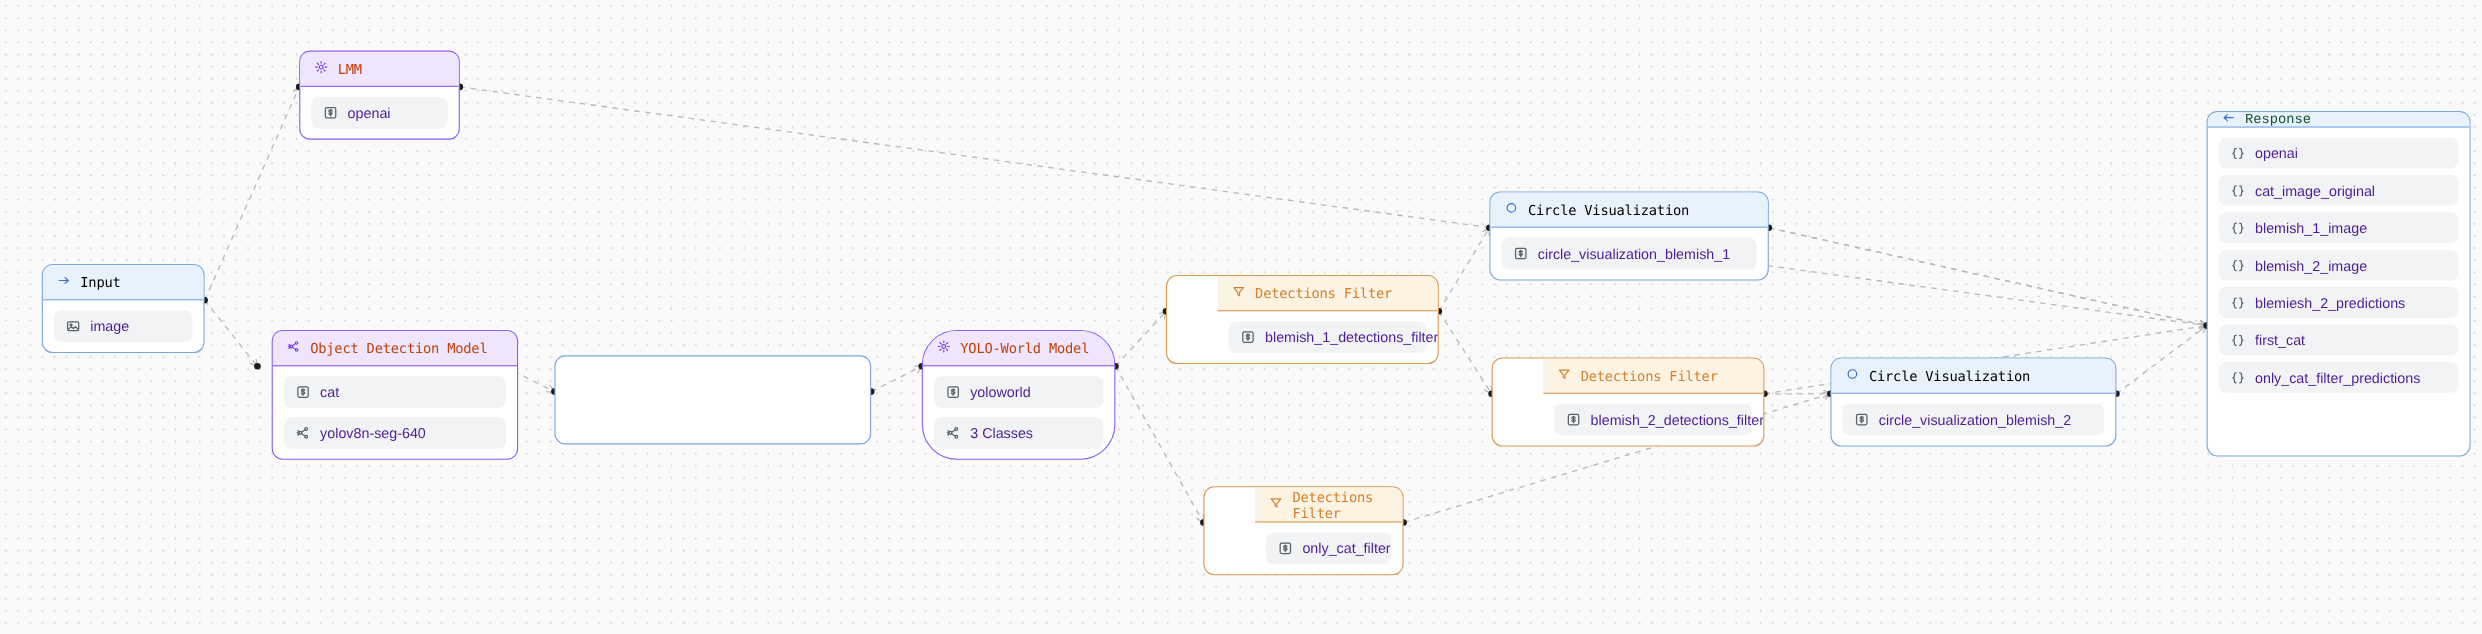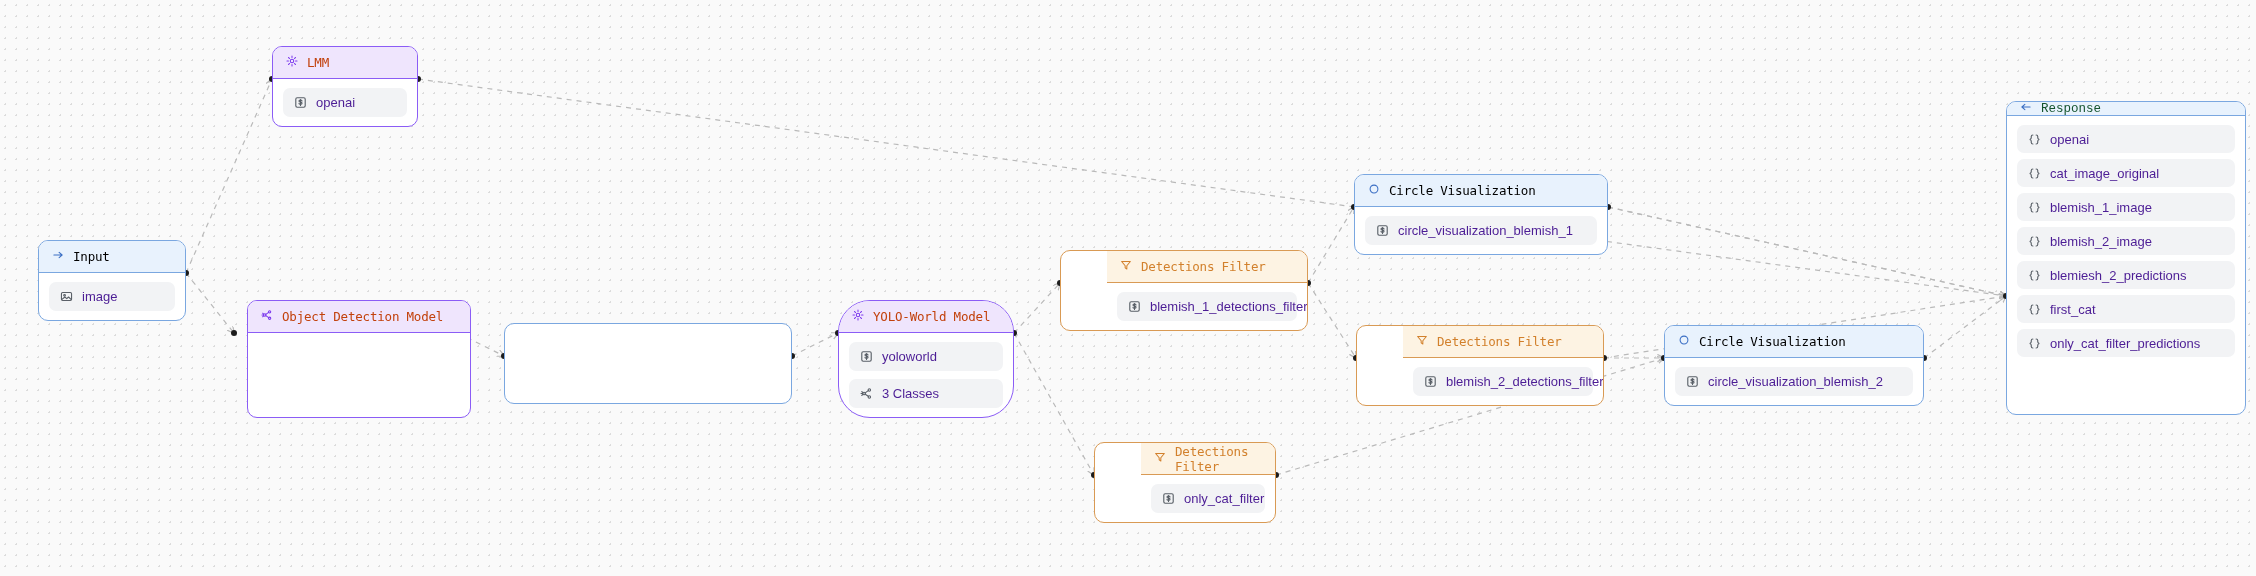--- a/index.html
+++ b/index.html
@@ -141,51 +141,74 @@
       <div class="node t-purple" style="left: 234px; top: 300px; width: 224px; height: 118px; margin-left: 13px;">
         <div class="hdr">
           <span class="gi"><svg class="ic" width="12" height="12" viewBox="0 0 16 16" fill="none" stroke="#7c3aed" stroke-width="1.4" stroke-linecap="round" stroke-linejoin="round">
               <circle cx="11.5" cy="3.7" r="1.5"></circle>
               <circle cx="11.5" cy="12.3" r="1.5"></circle>
               <circle cx="5" cy="8" r="1.6"></circle>
               <path d="M6.4 7.2 10.2 4.5M6.4 8.9l3.8 2.6M3.4 8H1.3M2.2 5.6l1.3 1.2M2.2 10.4l1.3-1.2"></path>
             </svg></span>
           <span>Object Detection Model</span>
         </div>
-      </div>
-      <div class="node t-blue" style="left: 504px; top: 323px; width: 288px; height: 81px;">
-      </div>
-      <div class="node t-purple" style="left: 838px; top: 300px; width: 176px; height: 118px; border-radius: 32px;">
-        <div class="hdr">
-          <span class="gi"><svg class="ic" width="12" height="12" viewBox="0 0 16 16" fill="none" stroke="#7c3aed" stroke-width="1.4" stroke-linecap="round" stroke-linejoin="round">
-              <circle cx="8" cy="8" r="2.3"></circle>
-              <path d="M8 1.3v2M8 12.7v2M1.3 8h2M12.7 8h2M3.3 3.3l1.4 1.4M11.3 11.3l1.4 1.4M12.7 3.3l-1.4 1.4M4.7 11.3l-1.4 1.4"></path>
-            </svg></span>
-          <span>YOLO-World Model</span>
-        </div>
-        <div class="body">
-          <div class="chip">
-            <span class="gi">
-              <svg class="ic" width="13" height="13" viewBox="0 0 16 16" fill="none" stroke="#5a6068" stroke-width="1.4" stroke-linecap="round" stroke-linejoin="round">
-                <rect x="2.2" y="2.2" width="11.6" height="11.6" rx="1.7"></rect>
-                <path d="M8 4.4v7.2"></path>
-                <path d="M9.9 6.1c0-.8-.8-1.2-1.9-1.2s-1.9.5-1.9 1.3.8 1.1 1.9 1.3 1.9.5 1.9 1.3-.8 1.3-1.9 1.3-1.9-.4-1.9-1.2"></path>
-              </svg>
-            </span>
-            <span>yoloworld</span>
+        <div class="body">
+          <div class="chip">
+            <span class="gi">
+              <svg class="ic" width="13" height="13" viewBox="0 0 16 16" fill="none" stroke="#5a6068" stroke-width="1.4" stroke-linecap="round" stroke-linejoin="round">
+                <rect x="2.2" y="2.2" width="11.6" height="11.6" rx="1.7"></rect>
+                <path d="M8 4.4v7.2"></path>
+                <path d="M9.9 6.1c0-.8-.8-1.2-1.9-1.2s-1.9.5-1.9 1.3.8 1.1 1.9 1.3 1.9.5 1.9 1.3-.8 1.3-1.9 1.3-1.9-.4-1.9-1.2"></path>
+              </svg>
+            </span>
+            <span>cat</span>
           </div>
           <div class="chip">
             <span class="gi">
               <svg class="ic" width="13" height="13" viewBox="0 0 16 16" fill="none" stroke="#5a6068" stroke-width="1.4" stroke-linecap="round" stroke-linejoin="round">
                 <circle cx="11.5" cy="3.7" r="1.5"></circle>
                 <circle cx="11.5" cy="12.3" r="1.5"></circle>
                 <circle cx="5" cy="8" r="1.6"></circle>
                 <path d="M6.4 7.2 10.2 4.5M6.4 8.9l3.8 2.6M3.4 8H1.3M2.2 5.6l1.3 1.2M2.2 10.4l1.3-1.2"></path>
               </svg>
             </span>
+            <span>yolov8n-seg-640</span>
+          </div>
+        </div>
+      </div>
+      <div class="node t-blue" style="left: 504px; top: 323px; width: 288px; height: 81px;">
+      </div>
+      <div class="node t-purple" style="left: 838px; top: 300px; width: 176px; height: 118px; border-radius: 32px;">
+        <div class="hdr">
+          <span class="gi"><svg class="ic" width="12" height="12" viewBox="0 0 16 16" fill="none" stroke="#7c3aed" stroke-width="1.4" stroke-linecap="round" stroke-linejoin="round">
+              <circle cx="8" cy="8" r="2.3"></circle>
+              <path d="M8 1.3v2M8 12.7v2M1.3 8h2M12.7 8h2M3.3 3.3l1.4 1.4M11.3 11.3l1.4 1.4M12.7 3.3l-1.4 1.4M4.7 11.3l-1.4 1.4"></path>
+            </svg></span>
+          <span>YOLO-World Model</span>
+        </div>
+        <div class="body">
+          <div class="chip">
+            <span class="gi">
+              <svg class="ic" width="13" height="13" viewBox="0 0 16 16" fill="none" stroke="#5a6068" stroke-width="1.4" stroke-linecap="round" stroke-linejoin="round">
+                <rect x="2.2" y="2.2" width="11.6" height="11.6" rx="1.7"></rect>
+                <path d="M8 4.4v7.2"></path>
+                <path d="M9.9 6.1c0-.8-.8-1.2-1.9-1.2s-1.9.5-1.9 1.3.8 1.1 1.9 1.3 1.9.5 1.9 1.3-.8 1.3-1.9 1.3-1.9-.4-1.9-1.2"></path>
+              </svg>
+            </span>
+            <span>yoloworld</span>
+          </div>
+          <div class="chip">
+            <span class="gi">
+              <svg class="ic" width="13" height="13" viewBox="0 0 16 16" fill="none" stroke="#5a6068" stroke-width="1.4" stroke-linecap="round" stroke-linejoin="round">
+                <circle cx="11.5" cy="3.7" r="1.5"></circle>
+                <circle cx="11.5" cy="12.3" r="1.5"></circle>
+                <circle cx="5" cy="8" r="1.6"></circle>
+                <path d="M6.4 7.2 10.2 4.5M6.4 8.9l3.8 2.6M3.4 8H1.3M2.2 5.6l1.3 1.2M2.2 10.4l1.3-1.2"></path>
+              </svg>
+            </span>
             <span>3 Classes</span>
           </div>
         </div>
       </div>
       <div class="node t-orange" style="left: 1060px; top: 250px; width: 248px; height: 81px;">
         <div class="hdr">
           <span class="gi"><svg class="ic" width="12" height="12" viewBox="0 0 16 16" fill="none" stroke="#d2802c" stroke-width="1.4" stroke-linecap="round" stroke-linejoin="round">
               <path d="M2.2 3.3h11.6L9.1 9v4.3L6.9 11.8V9z"></path>
             </svg></span>
           <span>Detections Filter</span>

